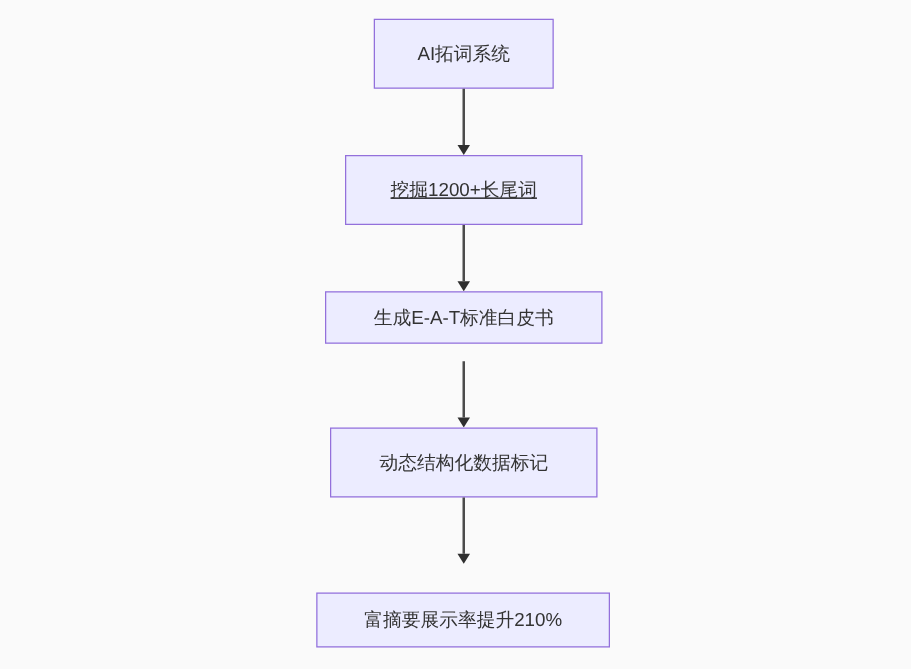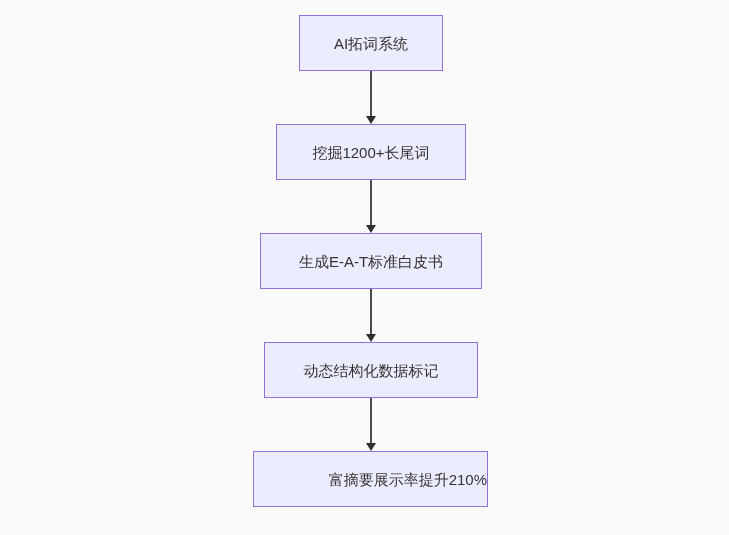--- a/index.html
+++ b/index.html
@@ -44,24 +44,24 @@
   }
   .edge-arrowhead {
     width: 0;
     height: 0;
     border-left: 5px solid transparent;
     border-right: 5px solid transparent;
     border-top: 8px solid #2f2f2f;
   }
   
   #node-0 { left: 299px; top: 15px;  width: 144px; height: 56px; }
-  #node-1 { left: 276px; top: 124px; width: 190px; height: 56px; }
-  #node-2 { left: 260px; top: 233px; width: 222px; height: 56px; }
+  #node-1 { left: 276px; top: 124px; width: 190px; height: 56px; text-decoration: underline; }
+  #node-2 { left: 260px; top: 233px; width: 222px; height: 42px; }
   #node-3 { left: 264px; top: 342px; width: 214px; height: 56px; justify-content: center; }
-  #node-4 { left: 253px; top: 451px; width: 235px; height: 56px; justify-content: flex-end; }
+  #node-4 { left: 253px; top: 474px; width: 235px; height: 44px; }
   
   #edge-0 { left: 365px; top: 71px;  height: 53px; }
   #edge-1 { left: 365px; top: 180px; height: 53px; }
   #edge-2 { left: 365px; top: 289px; height: 53px; }
   #edge-3 { left: 365px; top: 398px; height: 53px; }
 </style>
 </head>
 <body>
 
 <div class="canvas">

